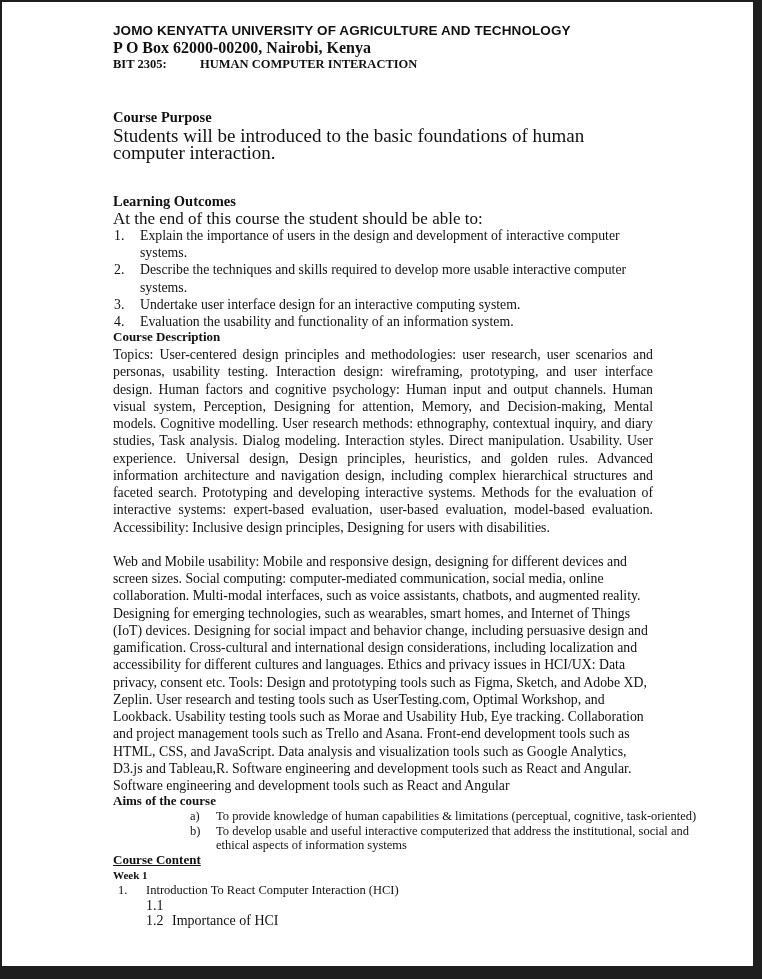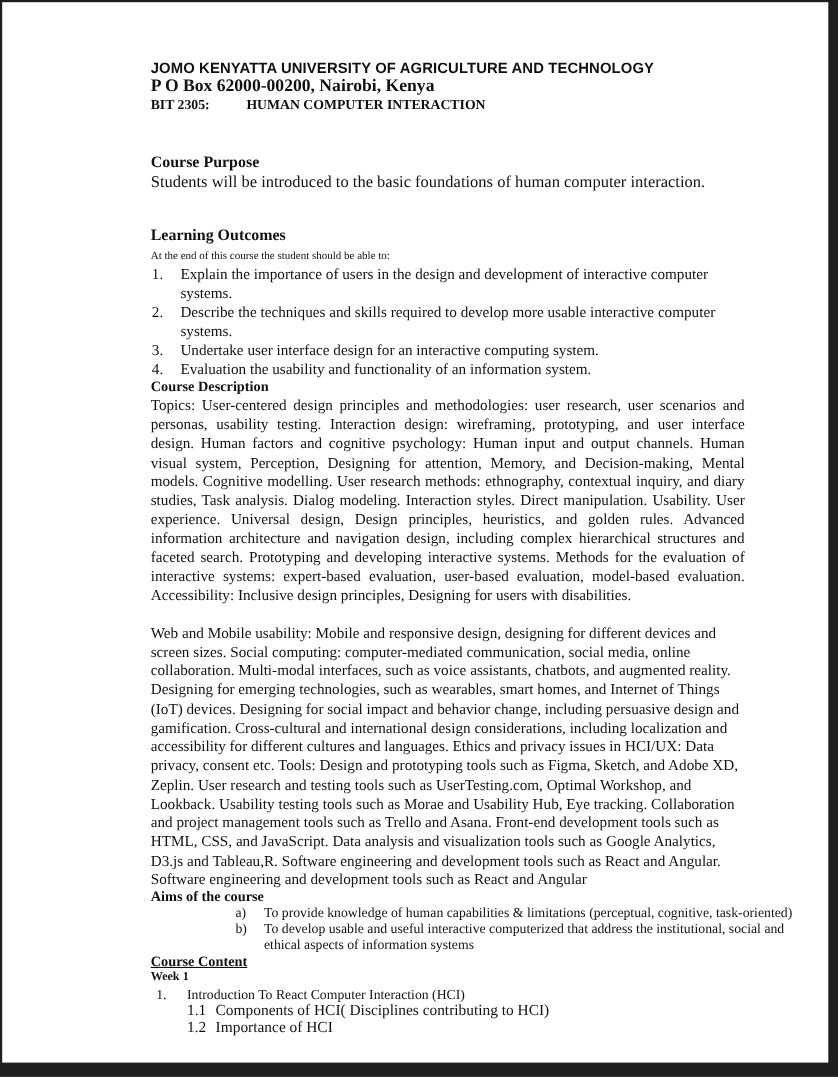--- a/index.html
+++ b/index.html
@@ -13,23 +13,22 @@
   }
   .page{
     position:absolute;
     left:2px;top:2px;
     width:751px;height:964px;
     background:#ffffff;
     overflow:hidden;
     box-sizing:border-box;
   }
   .content{
-    padding:52px 0 0 111px;
+    padding:21px 0 0 111px;
     width:540px;
-    margin-left:24px;
   }
   
   .uni-name{
     font-family:"Liberation Sans", sans-serif;
     font-weight:bold;
     font-size:13.5px;
     line-height:16px;
     letter-spacing:.1px;
   }
   .address{
@@ -53,24 +52,24 @@
   }
   .course-code{display:inline-block;width:87px;}
   
   .sec-h{
     font-weight:bold;
     font-size:14.5px;
     line-height:17.2px;
   }
   .purpose-h{margin-top:37px;font-family:Liberation Serif, serif;}
   .purpose-body{
-    font-size:15px;line-height:17.2px;margin-top:1px;font-family:Liberation Serif, serif;
+    font-size:19px;line-height:17.2px;margin-top:1px;font-family:Liberation Serif, serif;
   }
   .outcomes-h{margin-top:31px;}
-  .outcomes-intro{font-size:10px;line-height:17.2px;}
+  .outcomes-intro{font-size:17px;line-height:17.2px;}
   .num-list{font-size:13.8px;line-height:17.2px;}
   .num-item{display:flex;}
   .num-item .num{width:26px;flex:none;padding-left:1px;}
   
   .small-h{
     font-weight:bold;
     font-size:13px;
     line-height:14.8px;
   }
   .desc-p1{
@@ -152,21 +151,20 @@
     </div>
 
     <div class="small-h cc-h">Course Content</div>
     <div class="week-h">Week 1</div>
     <div class="topic-line">
       <span class="num">1.</span>
       <span>Introduction To React Computer Interaction (HCI)</span>
     </div>
     <div class="subtopic">
       <span class="num">1.1</span>
-      <span>Components of HCI( Disciplines contributing to HCI)</span>
     </div>
     <div class="subtopic">
       <span class="num">1.2</span>
       <span>Importance of HCI</span>
     </div>
 
   </div>
 </div>
 
 </body></html>

